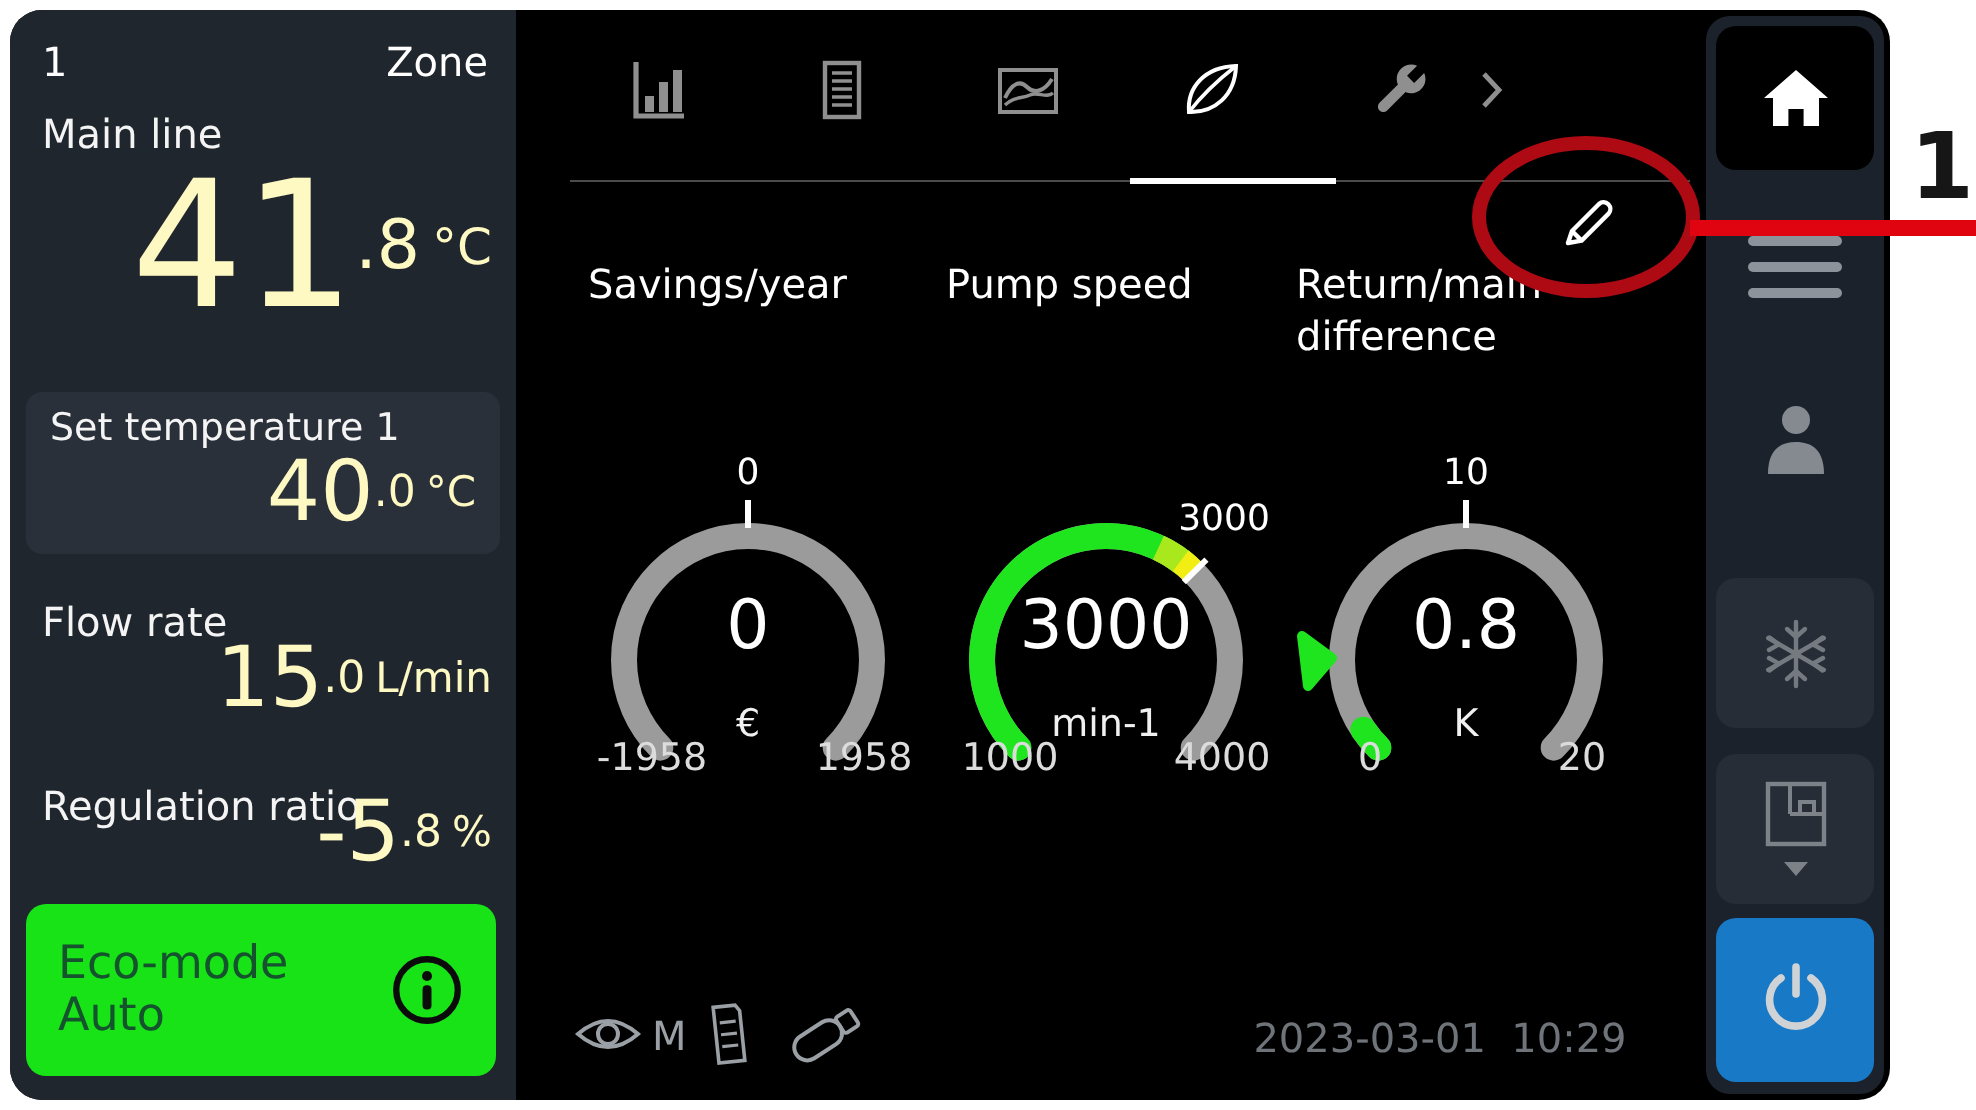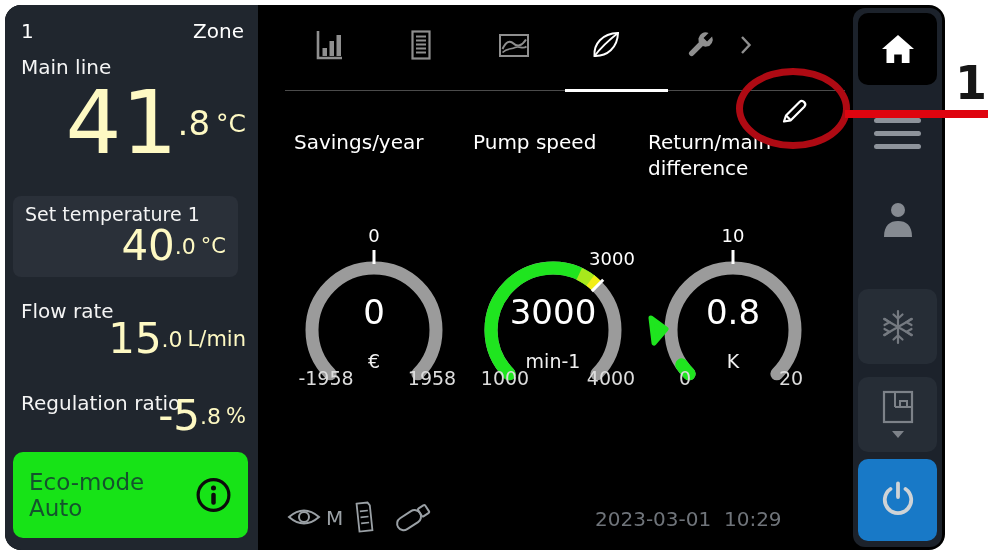--- a/index.html
+++ b/index.html
@@ -10,21 +10,21 @@
   
   .left-panel { position:absolute; left:0; top:0; width:253px; height:545px; background:#20262e; border-radius:16px 0 0 16px; color:#fff; }
   .lp-zone-row { position:absolute; top:14px; left:16px; right:14px; display:flex; justify-content:space-between; font-size:20px; }
   .lp-label { font-size:20px; color:#f4f4f4; }
   .lbl-mainline { position:absolute; top:50px; left:16px;text-align:right; }
   .val-row { display:flex; justify-content:flex-end; align-items:center; color:#fef9c3; }
   .main-value { position:absolute; top:74px; left:10px; right:12px; }
   .v-int-xl { font-size:88px; line-height:1; font-weight:400; }
   .v-dec-xl { font-size:34px; }
   .v-unit-xl { font-size:25px; margin-left:6px; }
-  .set-card { position:absolute; top:191px; left:8px; right:20px; height:81px; background:#2a3039; border-radius:8px; }
+  .set-card { position:absolute; top:191px; left:8px; right:8px; height:81px; background:#2a3039; border-radius:8px; }
   .set-card .lp-label { position:absolute; top:7px; left:12px; font-size:19px; }
   .set-card .val-row { position:absolute; top:28px; right:12px; left:12px; }
   .v-int { font-size:42px; line-height:1.05; }
   .v-dec { font-size:22px; }
   .v-unit { font-size:21px; margin-left:5px; }
   .lbl-flow { position:absolute; top:294px; left:16px; }
   .flow-value { position:absolute; top:312px; left:10px; right:12px; }
   .lbl-reg { position:absolute; top:386px; left:16px; }
   .reg-value { position:absolute; top:389px; left:10px; right:12px; }
   .eco-btn { position:absolute; left:8px; right:10px; top:447px; height:86px; background:#17e317; border-radius:10px; display:flex; align-items:center; justify-content:space-between; padding:0 14px 0 16px; cursor:pointer; }
@@ -33,21 +33,21 @@
   
   .tab-icon { position:absolute; top:18px; width:44px; height:44px; display:flex; align-items:center; justify-content:center; cursor:pointer; }
   .tab-underline { position:absolute; left:280px; top:85px; width:560px; height:1px; background:#4b4b4b; }
   .tab-underline-active { position:absolute; left:560px; top:84px; width:103px; height:3px; background:#fff; }
   .edit-btn { position:absolute; left:773px; top:88px; width:36px; height:36px; cursor:pointer; }
   .gauge-title { position:absolute; top:124px; text-align:left; color:#fff; font-size:20px; line-height:26px; }
   .gauge { position:absolute; top:220px; width:180px; height:210px; }
   .gauge svg text { font-family:"DejaVu Sans", sans-serif; }
   .status-left { position:absolute; left:281px; top:492px; height:40px; display:flex; align-items:center; }
   .mode-letter { font-size:20px; color:#9aa0a5; margin:2px 8px 0 4px; }
-  .timestamp { position:absolute; left:590px; top:502px; width:250px; text-align:left; font-size:20px; color:#6f747a; white-space:pre; }
+  .timestamp { position:absolute; left:590px; top:502px; width:250px; text-align:center; font-size:20px; color:#6f747a; white-space:pre; }
 
   
   .sidebar { position:absolute; left:848px; top:3px; width:89px; height:539px; background:#1c222b; border-radius:12px; }
   .sb-home { position:absolute; left:5px; top:5px; width:79px; height:72px; background:#000; border-radius:10px; display:flex; align-items:center; justify-content:center; cursor:pointer; }
   .sb-menu { position:absolute; left:21px; top:110px; width:47px; cursor:pointer; }
   .sb-menu div { height:4.5px; border-radius:2.5px; background:#8d939b; margin-bottom:8.5px; }
   .sb-user { position:absolute; left:24px; top:189px; cursor:pointer; }
   .sb-btn { position:absolute; left:5px; width:79px; background:#262d36; border-radius:10px; display:flex; align-items:center; justify-content:center; cursor:pointer; }
   .sb-frost { top:281px; height:75px; }
   .sb-zones { top:369px; height:75px; }

